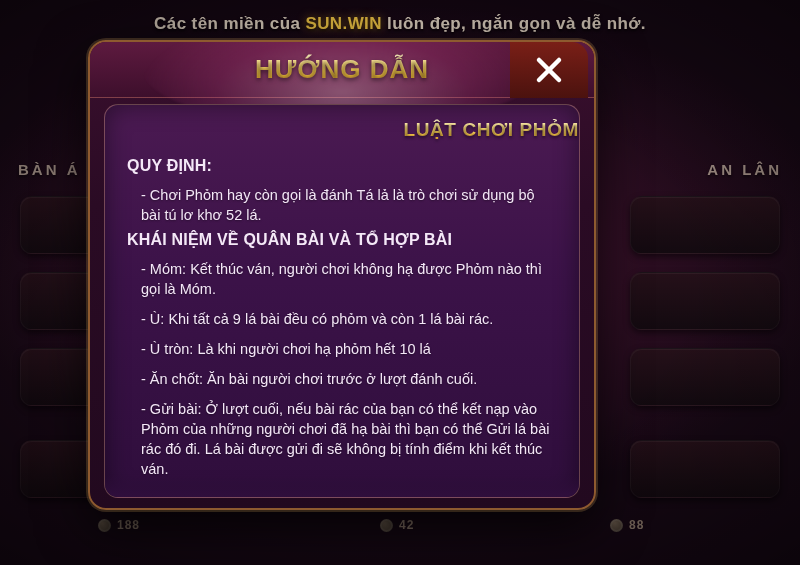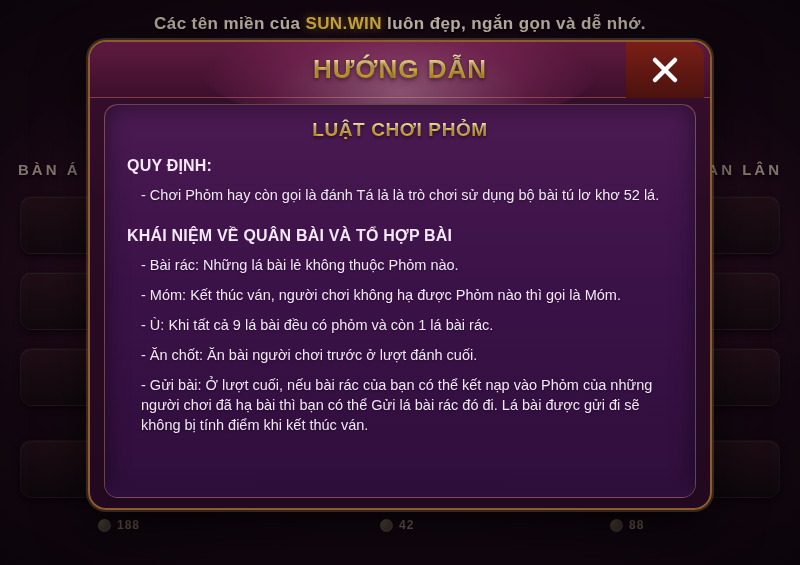--- a/index.html
+++ b/index.html
@@ -75,21 +75,21 @@
     width: 13px; height: 13px; border-radius: 50%;
     background: radial-gradient(circle at 35% 30%, #6b5b4d, #3a2f28);
     box-shadow: inset 0 0 0 2px rgba(255,255,255,.07);
     display: inline-block;
   }
 
   
   .modal {
     position: absolute;
     left: 88px; top: 40px;
-    width: 624px; height: 470px;
+    width: 508px; height: 470px;
     border-radius: 18px;
     background: linear-gradient(180deg, #3a0f2e 0%, #2a0b24 35%, #22091f 100%);
     border: 2px solid #8e5a2f;
     box-shadow: 0 0 0 2px rgba(255,200,110,.18), 0 18px 50px rgba(0,0,0,.75);
     overflow: hidden;
   }
   .modal-head {
     position: absolute; left: 0; top: 0; right: 0; height: 56px;
     background: linear-gradient(180deg, #5e1a3f 0%, #3d0f2c 100%);
     border-bottom: 1px solid rgba(255,200,110,.22);
@@ -135,21 +135,21 @@
     position: absolute;
     left: 14px; top: 62px; right: 14px; bottom: 10px;
     border-radius: 14px;
     background: linear-gradient(180deg, #4b1a52 0%, #3b1248 45%, #2f0e3c 100%);
     border: 1px solid rgba(255,210,120,.28);
     box-shadow: inset 0 0 24px rgba(0,0,0,.45);
     overflow: hidden;
   }
   .panel-title {
     margin: 14px 0 6px;
-    text-align: center;
+    text-align: right;
     font-size: 19px;
     font-weight: bold;
     letter-spacing: .6px;
     background: linear-gradient(180deg, #fff6cf 0%, #ffd85e 55%, #e39d22 100%);
     -webkit-background-clip: text;
     background-clip: text;
     color: transparent;
     text-shadow: 0 2px 3px rgba(0,0,0,.45);
   }
   .scroll {
@@ -158,21 +158,21 @@
     padding: 0 22px 6px 22px;
     overflow: hidden;
   }
   .sec-head {
     color: #f4e8f7;
     font-size: 16px;
     font-weight: bold;
     letter-spacing: .2px;
     margin: 6px 0 4px;
   }
-  .sec-head.sub { margin-top: 22px; }
+  .sec-head.sub { margin-top: 6px; }
   .bullet {
     color: #f3e7f6;
     font-size: 14.5px;
     line-height: 1.38;
     margin: 10px 0 3px 14px;
     text-shadow: 0 1px 2px rgba(0,0,0,.35);
   }
   .fade-bottom {
     position: absolute; left: 0; right: 0; bottom: 0; height: 22px;
     background: linear-gradient(180deg, rgba(47,14,60,0) 0%, rgba(47,14,60,.95) 85%);
@@ -235,23 +235,23 @@
 
     <div class="panel">
       <div class="panel-title">LUẬT CHƠI PHỎM</div>
 
       <div class="scroll">
 
         <div class="sec-head">QUY ĐỊNH:</div>
         <div class="bullet">- Chơi Phỏm hay còn gọi là đánh Tá lả là trò chơi sử dụng bộ bài tú lơ khơ 52 lá.</div>
 
         <div class="sec-head sub">KHÁI NIỆM VỀ QUÂN BÀI VÀ TỔ HỢP BÀI</div>
-        <div class="bullet">- Bài rác: Những lá bài lẻ không thuộc Phỏm nào.</div>
         <div class="bullet">- Móm: Kết thúc ván, người chơi không hạ được Phỏm nào thì gọi là Móm.</div>
         <div class="bullet">- Ù: Khi tất cả 9 lá bài đều có phỏm và còn 1 lá bài rác.</div>
+        <div class="bullet">- Ù tròn: Là khi người chơi hạ phỏm hết 10 lá</div>
         <div class="bullet">- Ăn chốt: Ăn bài người chơi trước ở lượt đánh cuối.</div>
         <div class="bullet">- Gửi bài: Ở lượt cuối, nếu bài rác của bạn có thể kết nạp vào Phỏm của những người chơi đã hạ bài thì bạn có thể Gửi lá bài rác đó đi. Lá bài được gửi đi sẽ không bị tính điểm khi kết thúc ván.</div>
 
       </div>
 
       <div class="fade-bottom"></div>
     </div>
   </div>
 </div>
 

